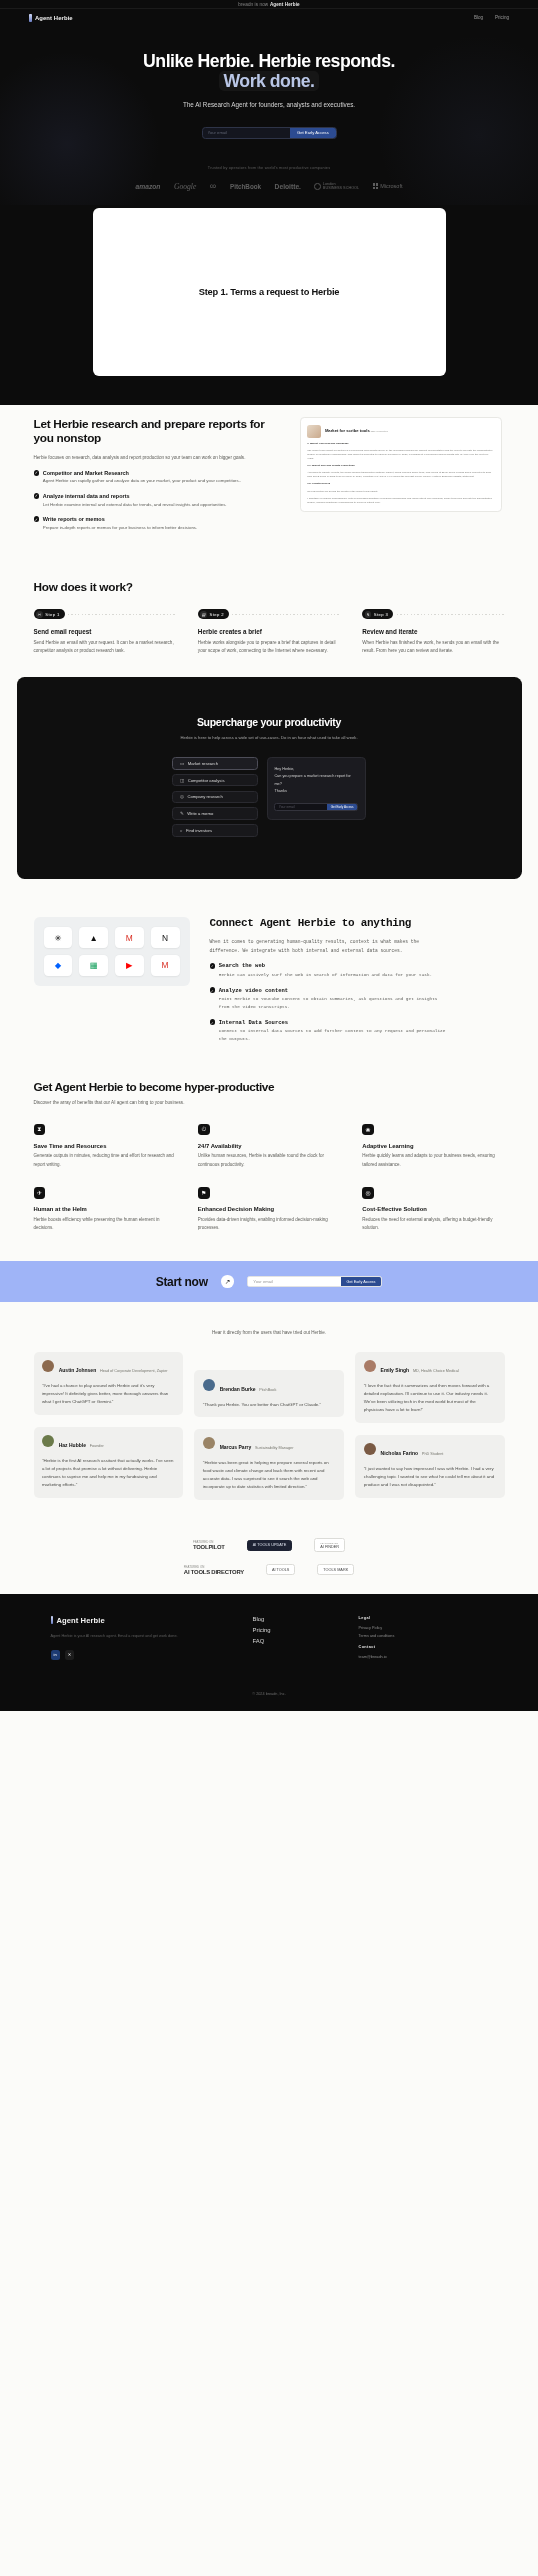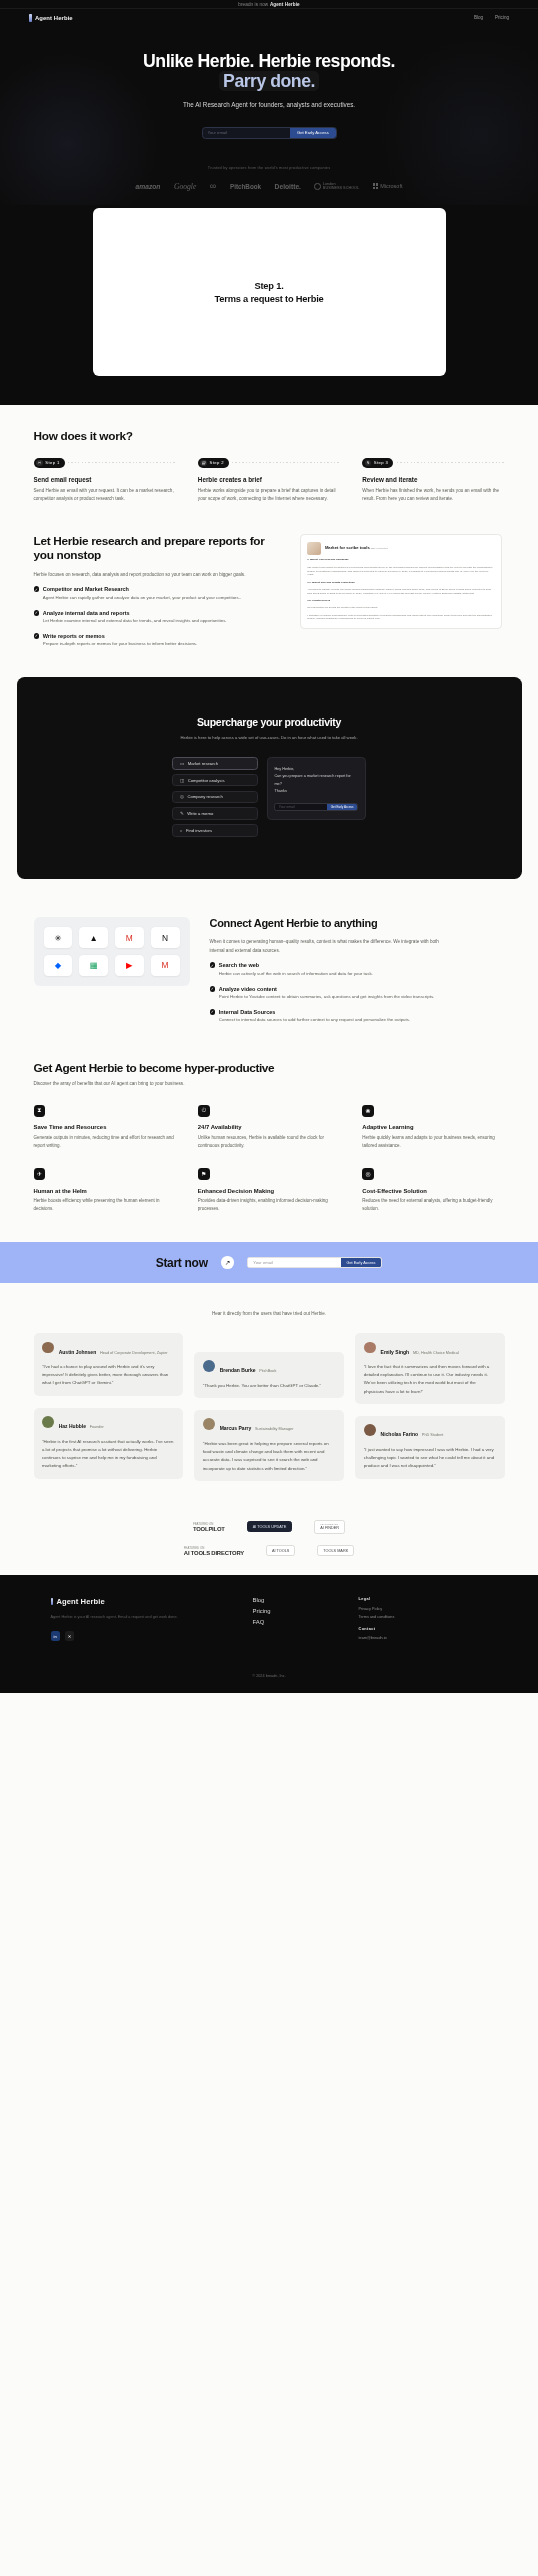--- a/index.html
+++ b/index.html
@@ -95,21 +95,21 @@
   .lg.london .seal{width:6.7px;height:6.7px;border-radius:50%;border:0.8px solid #bbb;display:inline-block}
   .lg.ms { font-size:5.5px; display:flex; align-items:center; gap:1.7px; }
   .ms-grid{display:grid;grid-template-columns:2.5px 2.5px;grid-template-rows:2.5px 2.5px;gap:0.8px}
   .ms-grid i{background:#ccc;display:block}
 
   
   .step-band { background:#0c0c0c; padding:3.4px 0 29px; }
   .step-card {
     width:353px; height:168px; margin:0 auto; background:#fff;
     border-radius:5.9px; display:flex; align-items:center; justify-content:center;
-    flex-direction:column; gap:2.5px;
+    flex-direction:row; gap:2.5px;
   }
   .step-card .s1 { font-size:9.3px; font-weight:700; letter-spacing:-0.2px; }
   .step-card .s2 { font-size:9.3px; font-weight:700; letter-spacing:-0.2px; }
 
   
   .light { background:#fbfbf9; }
   .wrap { width:471px; margin:0 auto; }
 
   .hdiw { padding:23.6px 0 18.5px; }
   .hdiw h2 { font-size:11.8px; font-weight:700; letter-spacing:-0.3px; }
@@ -190,21 +190,21 @@
   .connect { padding:18.5px 0 22px; display:flex; gap:20px; align-items:flex-start; }
   .icon-grid-box {
     width:156px; background:#eef0f1; border-radius:5.9px; padding:10px;
     display:grid; grid-template-columns:repeat(4,1fr); gap:6.7px;
   }
   .ig-tile {
     background:#fff; border-radius:4.2px; height:21px;
     display:flex; align-items:center; justify-content:center;
     font-size:8.4px; box-shadow:0 0.8px 1.7px rgba(0,0,0,.06);
   }
-  .connect-right { width:241px; }
+  .connect-right { width:241px;font-family:Liberation Mono, monospace; }
   .connect-right h2 { font-size:11px; font-weight:700; line-height:1.22; letter-spacing:-0.3px; }
   .connect-right > p { font-size:4.6px; color:#5c5c58; line-height:1.8; margin-top:7.6px; }
 
   
   .benefits { padding:15px 0 29px; }
   .benefits h2 { font-size:11.8px; font-weight:700; letter-spacing:-0.4px; }
   .benefits > p { font-size:4.6px; color:#5c5c58; margin-top:5.9px; }
   .bgrid { display:grid; grid-template-columns:repeat(3,1fr); gap:18.5px 22px; margin-top:18.5px; }
   .bi {
     width:11.8px;height:11.8px;border-radius:3.4px;background:#111;color:#fff;
@@ -295,21 +295,21 @@
     <div class="nav-links">
       <a href="#">Blog</a>
       <a href="#">Pricing</a>
     </div>
   </div>
 
   <div class="hero">
     <div class="hero-inner">
       <h1>
         <span>Unlike Herbie.  Herbie responds.</span><br>
-        <span class="hl">Parry done.</span>
+        <span class="hl">Work done.</span>
       </h1>
       <div class="hero-sub">The AI Research Agent for founders, analysts and executives.</div>
 
       <form class="email-form">
         <input type="text" placeholder="Your email" style="">
         <button type="submit">Get Early Access</button>
       </form>
 
       <div class="trusted">Trusted by operators from the world's most productive companies</div>
 
@@ -340,20 +340,70 @@
   </div>
 
   <div class="step-band">
     <div class="step-card">
       <div class="s1">Step 1.</div>
       <div class="s2">Terms a request to Herbie</div>
     </div>
   </div>
 
   <div class="light">
+    <div class="wrap research">
+      <div class="research-left">
+        <h2>Let Herbie research and prepare reports for you nonstop</h2>
+        <p>Herbie focuses on research, data analysis and report production so your team can work on bigger goals.</p>
+
+        <div class="feat">
+          <div class="feat-head">
+            <span class="check">✓</span>
+            <h4>Competitor and Market Research</h4>
+          </div>
+          <p>Agent Herbie can rapidly gather and analyze data on your market, your product and your competitors..</p>
+        </div>
+
+        <div class="feat">
+          <div class="feat-head">
+            <span class="check">✓</span>
+            <h4>Analyze internal data and reports</h4>
+          </div>
+          <p>Let Herbie examine internal and external data for trends, and reveal insights and opportunities.</p>
+        </div>
+
+        <div class="feat">
+          <div class="feat-head">
+            <span class="check">✓</span>
+            <h4>Write reports or memos</h4>
+          </div>
+          <p>Prepare in-depth reports or memos for your business to inform better decisions.</p>
+        </div>
+      </div>
+
+      <div class="doc">
+        <div class="doc-head">
+          <span class="doc-avatar"></span>
+          <span>
+            <span class="doc-title">Market for scribe tools</span>
+            <span class="doc-sub">Task completed</span>
+          </span>
+        </div>
+        <p><b>1. Market Overview and Landscape</b></p>
+        <p>The scribe tools market for doctors is experiencing rapid growth driven by the increasing demand for efficient documentation and the need to alleviate the administrative burden on healthcare professionals. This market is projected to reach $4.57 billion by 2030, expanding at a compound annual growth rate (CAGR) over the next five years.</p>
+        <p><b>1.1. Market Size and Growth Projections</b></p>
+        <p>According to industry reports, the global medical transcription software market, which includes scribe tools, was valued at $2.86 billion in 2022 and is projected to grow from $3.12 billion in 2023 to $6.06 billion by 2030, exhibiting a CAGR of 9.9% during the forecast period. Source: Fortune Business Insights, Statement</p>
+        <p><b>1.2. Growth Drivers</b></p>
+        <p>Several factors are driving the growth of the scribe tools market:</p>
+        <p>• Shortage of medical professionals: With an increasing shortage of medical professionals and rising patient care demands, scribe tools help alleviate the administrative burden, allowing healthcare professionals to focus on patient care.</p>
+      </div>
+    </div>
+  </div>
+
+  <div class="light">
     <div class="wrap hdiw">
       <h2>How does it work?</h2>
       <div class="steps">
 
         <div class="step-col">
           <div class="step-head">
             <span class="pill">
               <i class="ico">✉</i>
               <span>Step 1</span>
             </span>
@@ -380,70 +430,20 @@
             <span class="pill">
               <i class="ico">✎</i>
               <span>Step 3</span>
             </span>
             <span class="dots"></span>
           </div>
           <h3>Review and iterate</h3>
           <p>When Herbie has finished the work, he sends you an email with the result. From here you can review and iterate.</p>
         </div>
 
-      </div>
-    </div>
-  </div>
-
-  <div class="light">
-    <div class="wrap research">
-      <div class="research-left">
-        <h2>Let Herbie research and prepare reports for you nonstop</h2>
-        <p>Herbie focuses on research, data analysis and report production so your team can work on bigger goals.</p>
-
-        <div class="feat">
-          <div class="feat-head">
-            <span class="check">✓</span>
-            <h4>Competitor and Market Research</h4>
-          </div>
-          <p>Agent Herbie can rapidly gather and analyze data on your market, your product and your competitors..</p>
-        </div>
-
-        <div class="feat">
-          <div class="feat-head">
-            <span class="check">✓</span>
-            <h4>Analyze internal data and reports</h4>
-          </div>
-          <p>Let Herbie examine internal and external data for trends, and reveal insights and opportunities.</p>
-        </div>
-
-        <div class="feat">
-          <div class="feat-head">
-            <span class="check">✓</span>
-            <h4>Write reports or memos</h4>
-          </div>
-          <p>Prepare in-depth reports or memos for your business to inform better decisions.</p>
-        </div>
-      </div>
-
-      <div class="doc">
-        <div class="doc-head">
-          <span class="doc-avatar"></span>
-          <span>
-            <span class="doc-title">Market for scribe tools</span>
-            <span class="doc-sub">Task completed</span>
-          </span>
-        </div>
-        <p><b>1. Market Overview and Landscape</b></p>
-        <p>The scribe tools market for doctors is experiencing rapid growth driven by the increasing demand for efficient documentation and the need to alleviate the administrative burden on healthcare professionals. This market is projected to reach $4.57 billion by 2030, expanding at a compound annual growth rate (CAGR) over the next five years.</p>
-        <p><b>1.1. Market Size and Growth Projections</b></p>
-        <p>According to industry reports, the global medical transcription software market, which includes scribe tools, was valued at $2.86 billion in 2022 and is projected to grow from $3.12 billion in 2023 to $6.06 billion by 2030, exhibiting a CAGR of 9.9% during the forecast period. Source: Fortune Business Insights, Statement</p>
-        <p><b>1.2. Growth Drivers</b></p>
-        <p>Several factors are driving the growth of the scribe tools market:</p>
-        <p>• Shortage of medical professionals: With an increasing shortage of medical professionals and rising patient care demands, scribe tools help alleviate the administrative burden, allowing healthcare professionals to focus on patient care.</p>
       </div>
     </div>
   </div>
 
   <div class="super-band">
     <div class="super">
       <h2>Supercharge your productivity</h2>
       <p>Herbie is here to help across a wide set of use-cases. Do in an hour what used to take all week.</p>
 
       <div class="super-body">

